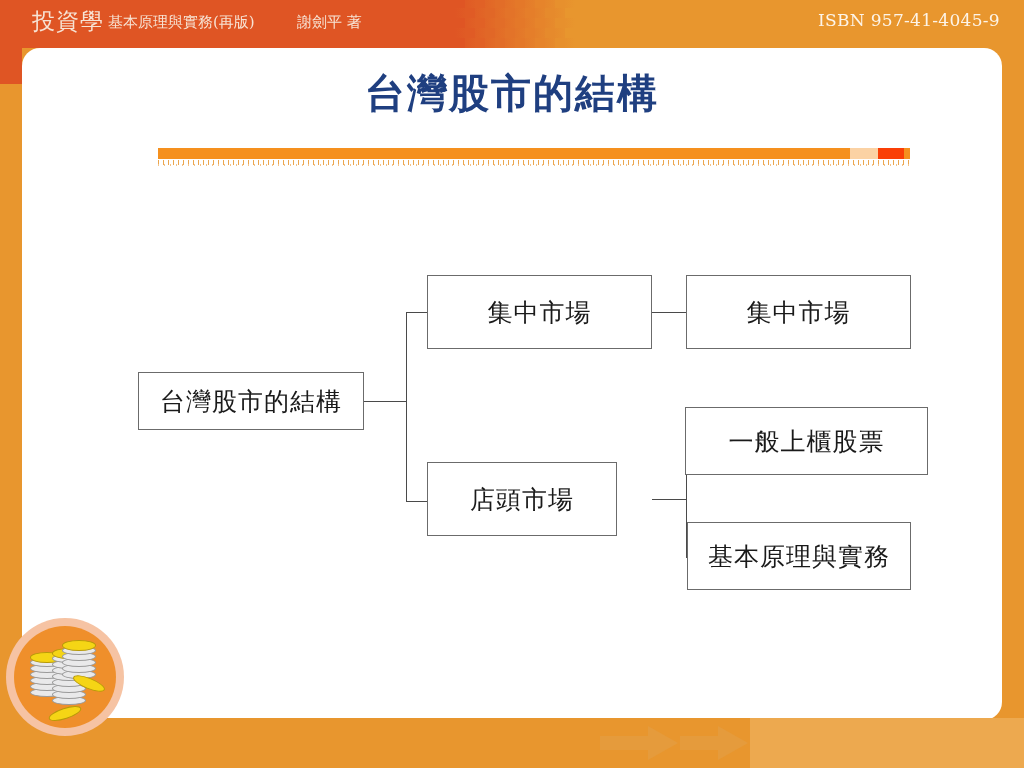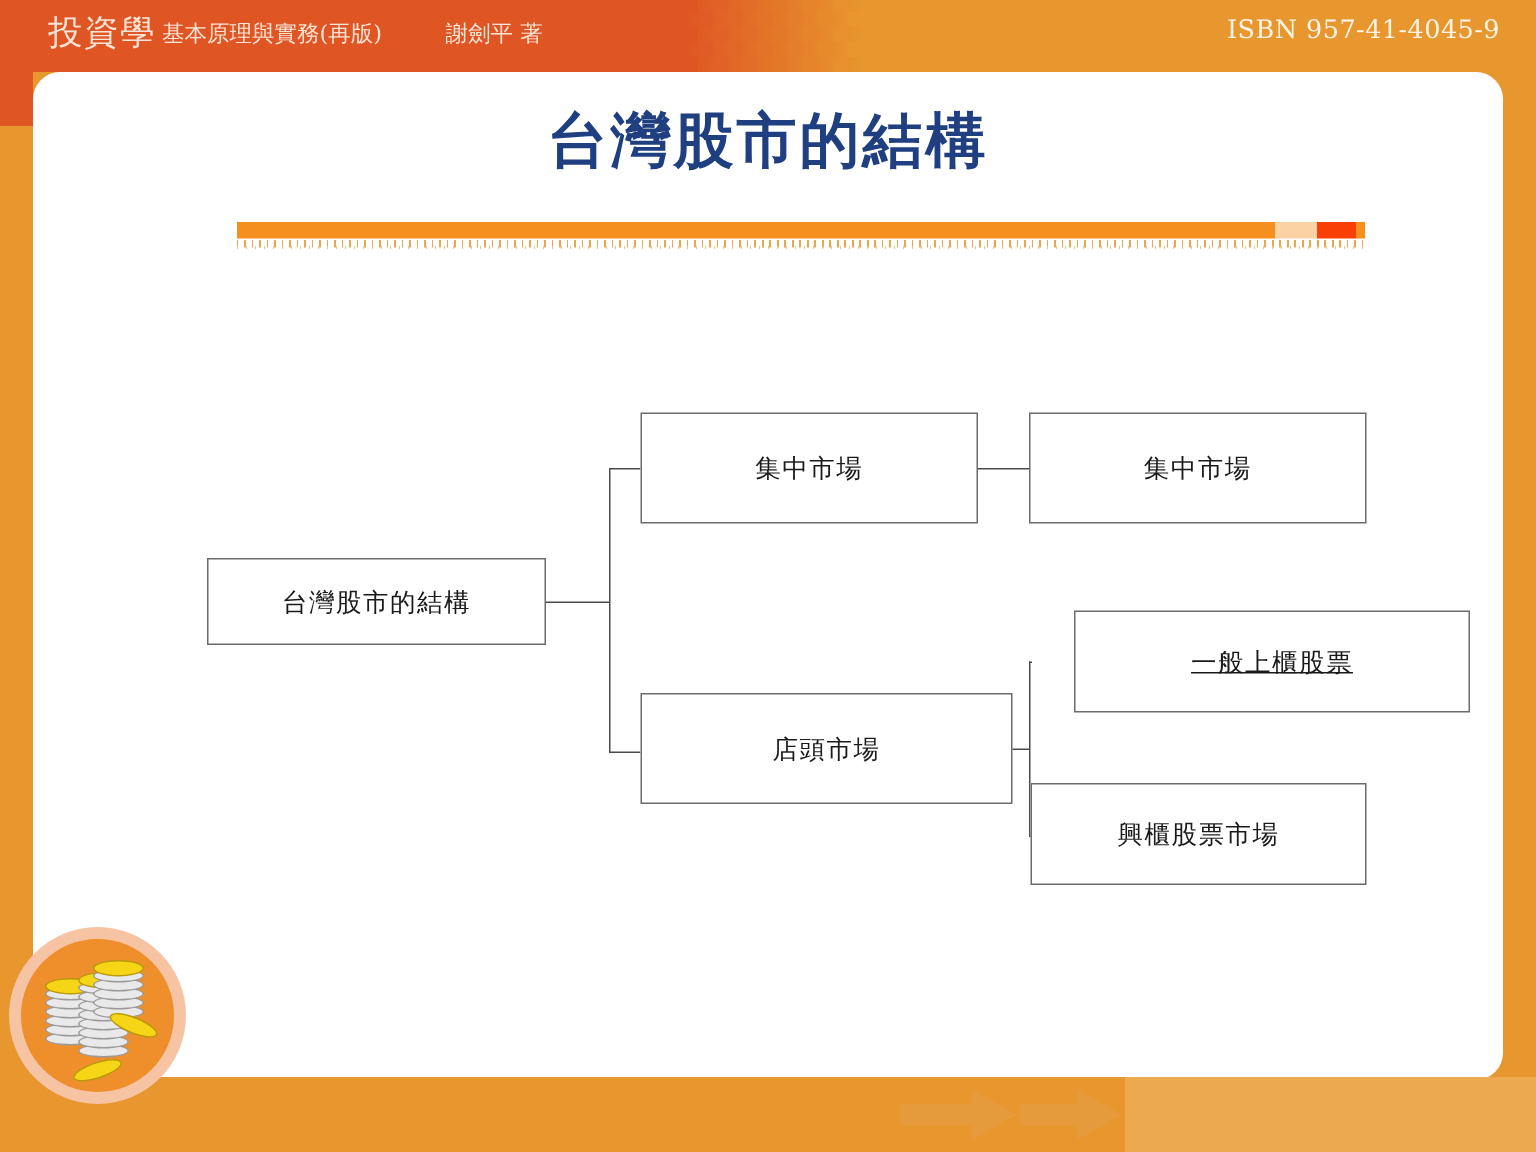--- a/index.html
+++ b/index.html
@@ -134,30 +134,30 @@
   .diagram { position: absolute; left: 0; top: 0; width: 1024px; height: 768px; }
   .node {
     position: absolute;
     border: 1px solid #6b6b6b;
     background: #ffffff;
     display: flex;
     align-items: center;
     justify-content: center;
     box-sizing: border-box;
     color: #1a1a1a;
-    font-size: 17px;
+    font-size: 25px;
     font-family: "DejaVu Serif", "Liberation Serif", serif;
     letter-spacing: 1px;
     white-space: nowrap;
   }
   .node.root { left: 138px; top: 372px; width: 226px; height: 58px; }
   .node.n-central { left: 427px; top: 275px; width: 225px; height: 74px; }
-  .node.n-otc     { left: 427px; top: 462px; width: 248px; height: 74px; }
+  .node.n-otc     { left: 427px; top: 462px; width: 190px; height: 74px; }
   .node.n-listed  { left: 686px; top: 275px; width: 225px; height: 74px; }
-  .node.n-general { left: 716px; top: 407px; width: 264px; height: 68px; text-decoration: underline; }
+  .node.n-general { left: 685px; top: 407px; width: 243px; height: 68px; }
   .node.n-emerging{ left: 687px; top: 522px; width: 224px; height: 68px; }
 
   .lnk { position: absolute; background: #4a4a4a; }
   .lnk.h { height: 1px; }
   .lnk.v { width: 1px; }
 
   
   .footer-bar {
     position: absolute;
     left: 0; top: 718px;
@@ -314,21 +314,21 @@
     <div class="lnk h" style="left:652px; top:499px; width:34px;"></div>
     <div class="lnk v" style="left:686px; top:441px; height:117px;"></div>
     <div class="lnk h" style="left:686px; top:441px; width:2px;"></div>
     <div class="lnk h" style="left:686px; top:557px; width:2px;"></div>
 
     <div class="node root">台灣股市的結構</div>
     <div class="node n-central">集中市場</div>
     <div class="node n-otc">店頭市場</div>
     <div class="node n-listed">集中市場</div>
     <div class="node n-general">一般上櫃股票</div>
-    <div class="node n-emerging">興櫃股票市場</div>
+    <div class="node n-emerging">基本原理與實務</div>
   </div>
 
   <div class="footer-bar"></div>
   <div class="footer-bar-light"></div>
 
   <div class="arrows">
     <div class="arrow-tail" style="left:0px;  width:52px;"></div>
     <div class="arrow" style="left:48px;"></div>
     <div class="arrow-tail" style="left:80px; width:44px;"></div>
     <div class="arrow" style="left:118px;"></div>

